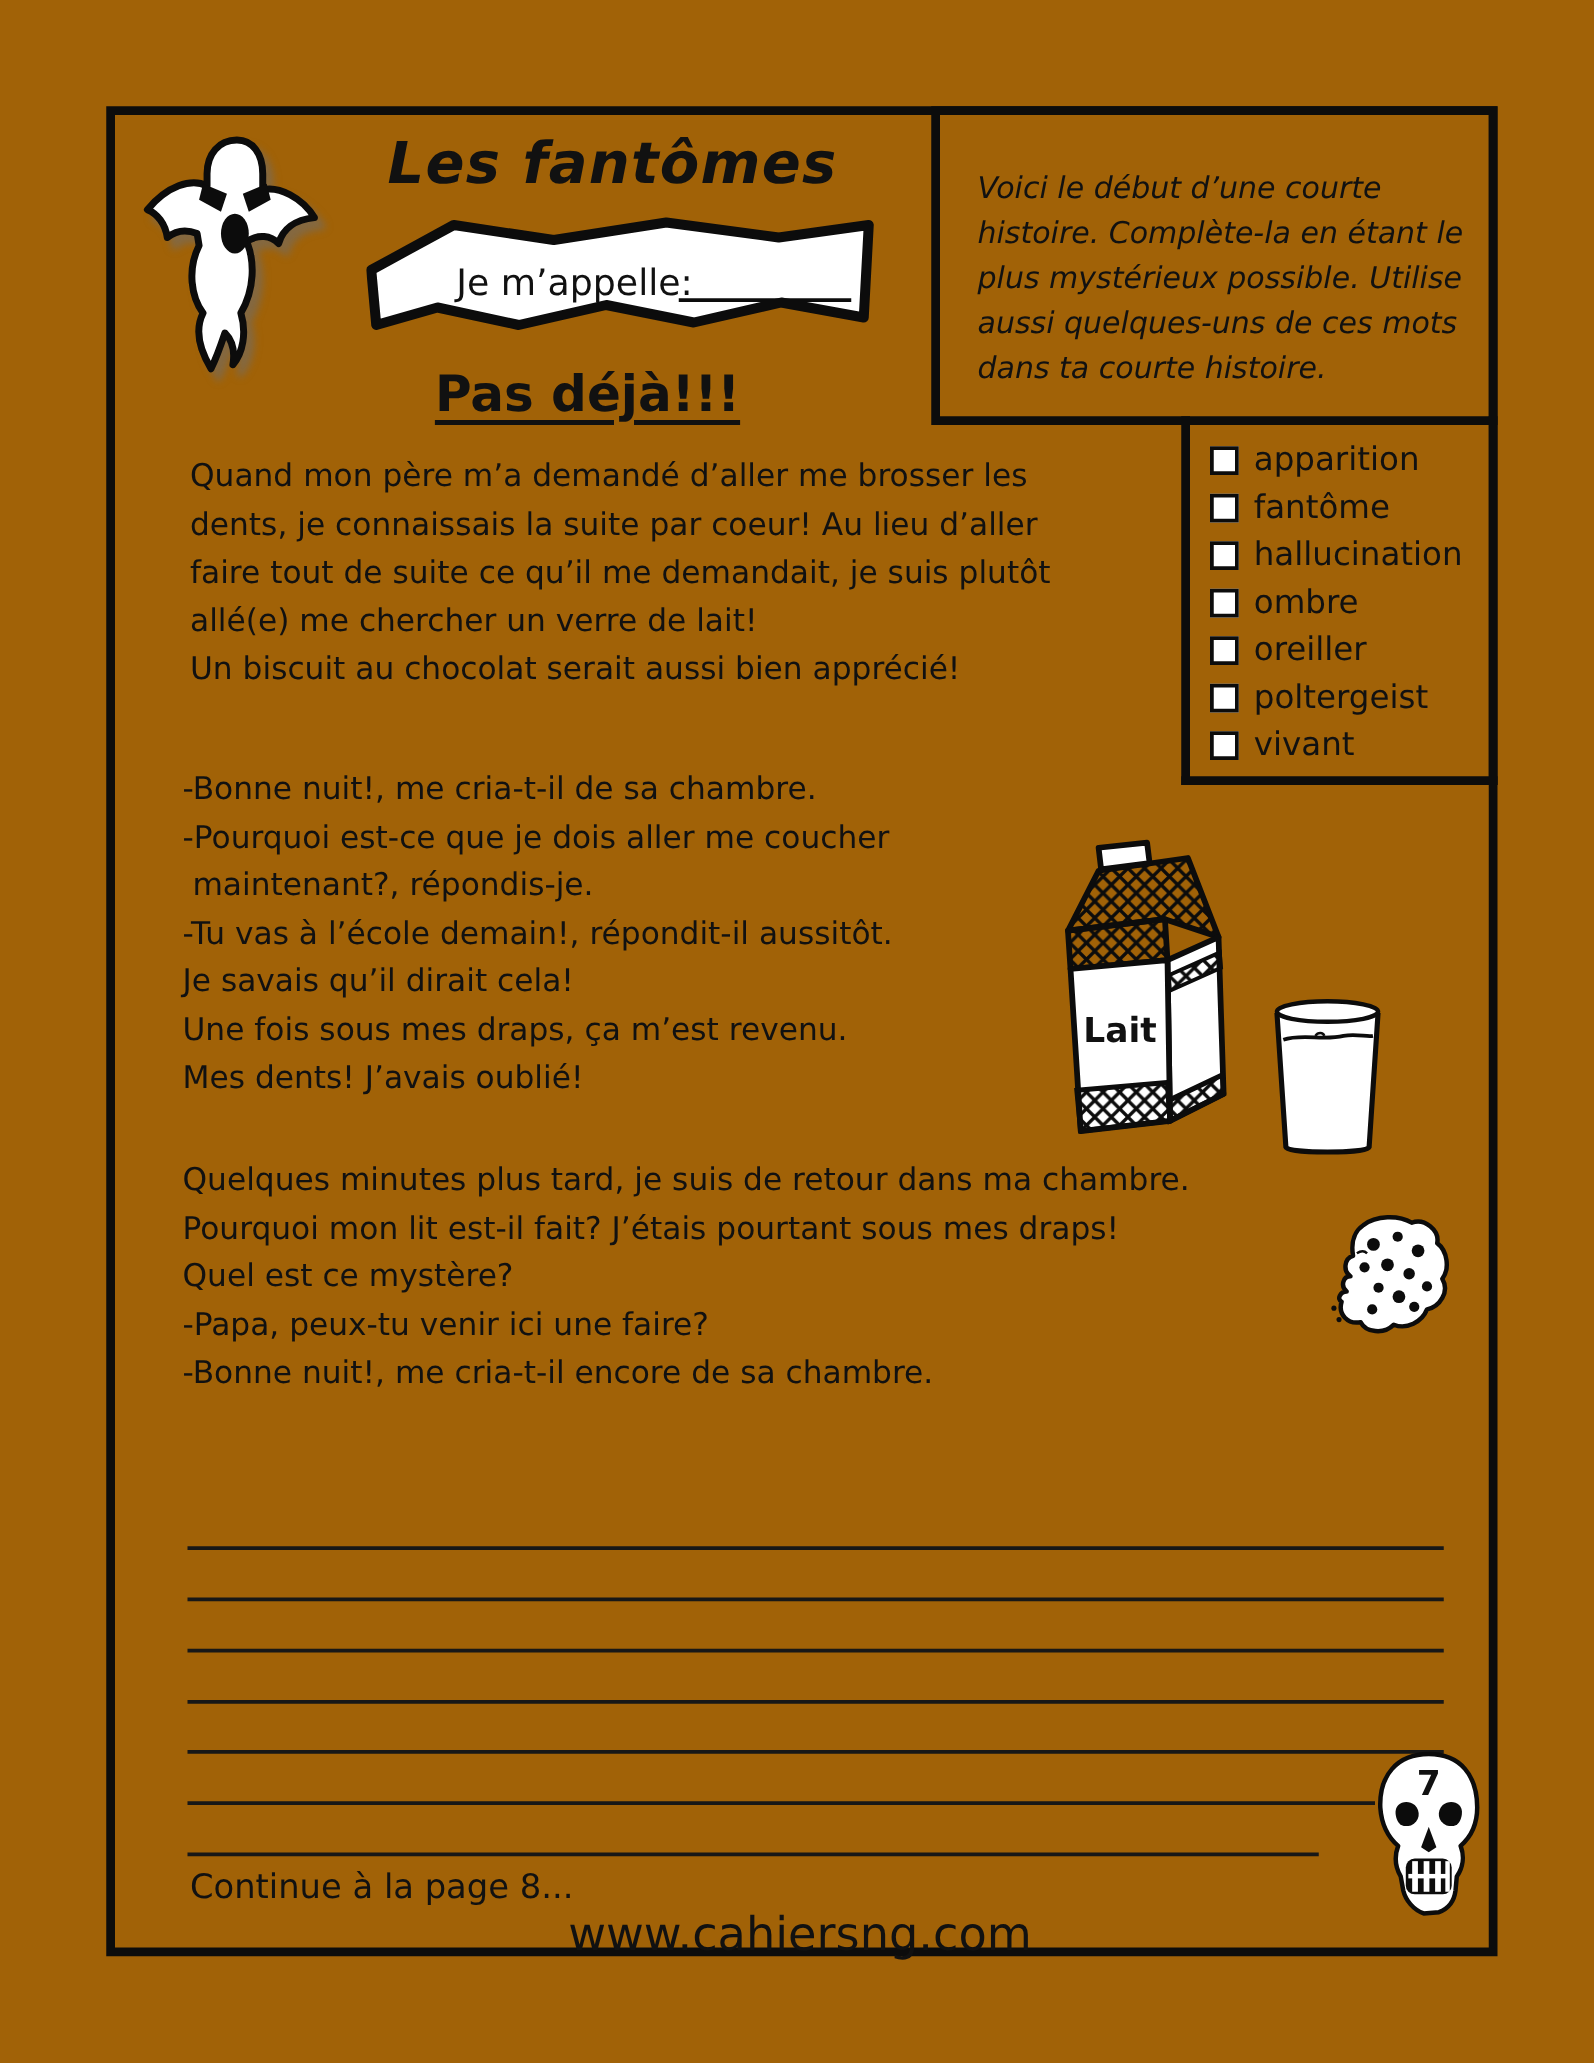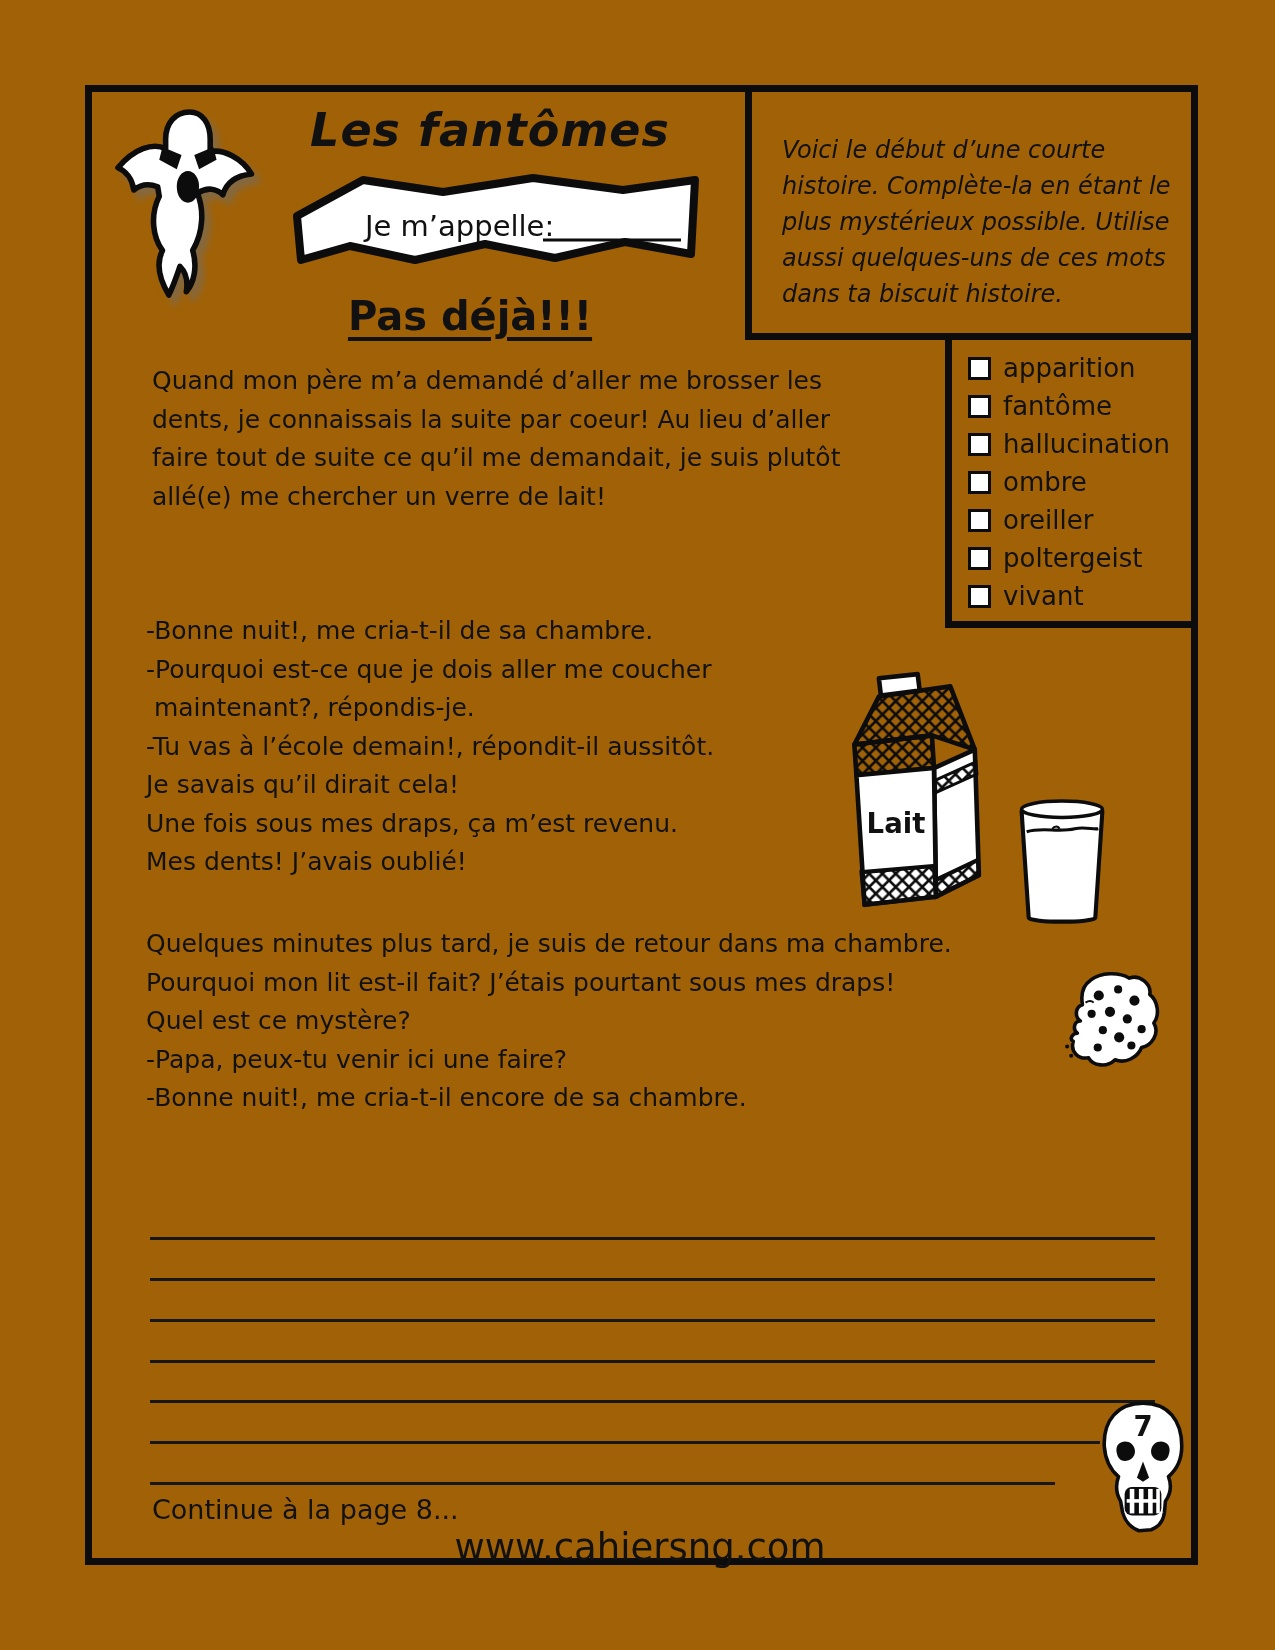--- a/index.html
+++ b/index.html
@@ -57,21 +57,21 @@
     </svg>
   </div>
 
   <div class="abs subtitle">Pas déjà!!!</div>
 
   <div class="abs instruction-box">
     <div class="instr-line">Voici le début d’une courte</div>
     <div class="instr-line">histoire. Complète-la en étant le</div>
     <div class="instr-line">plus mystérieux possible. Utilise</div>
     <div class="instr-line">aussi quelques-uns de ces mots</div>
-    <div class="instr-line">dans ta biscuit histoire.</div>
+    <div class="instr-line">dans ta courte histoire.</div>
   </div>
 
   <div class="abs word-box">
     <div class="word-row">
       <span class="cbox"></span>
       <span class="word-label">apparition</span>
     </div>
     <div class="word-row">
       <span class="cbox"></span>
       <span class="word-label">fantôme</span>
@@ -96,20 +96,21 @@
       <span class="cbox"></span>
       <span class="word-label">vivant</span>
     </div>
   </div>
 
   <div class="abs story" style="left:152px;top:362px;">
     <div class="tline">Quand mon père m’a demandé d’aller me brosser les</div>
     <div class="tline">dents, je connaissais la suite par coeur! Au lieu d’aller</div>
     <div class="tline">faire tout de suite ce qu’il me demandait, je suis plutôt</div>
     <div class="tline">allé(e) me chercher un verre de lait!</div>
+    <div class="tline">Un biscuit au chocolat serait aussi bien apprécié!</div>
   </div>
 
   <div class="abs story" style="left:146px;top:612px;">
     <div class="tline">-Bonne nuit!, me cria-t-il de sa chambre.</div>
     <div class="tline">-Pourquoi est-ce que je dois aller me coucher</div>
     <div class="tline"> maintenant?, répondis-je.</div>
     <div class="tline">-Tu vas à l’école demain!, répondit-il aussitôt.</div>
     <div class="tline">Je savais qu’il dirait cela!</div>
     <div class="tline">Une fois sous mes draps, ça m’est revenu.</div>
     <div class="tline">Mes dents! J’avais oublié!</div>

